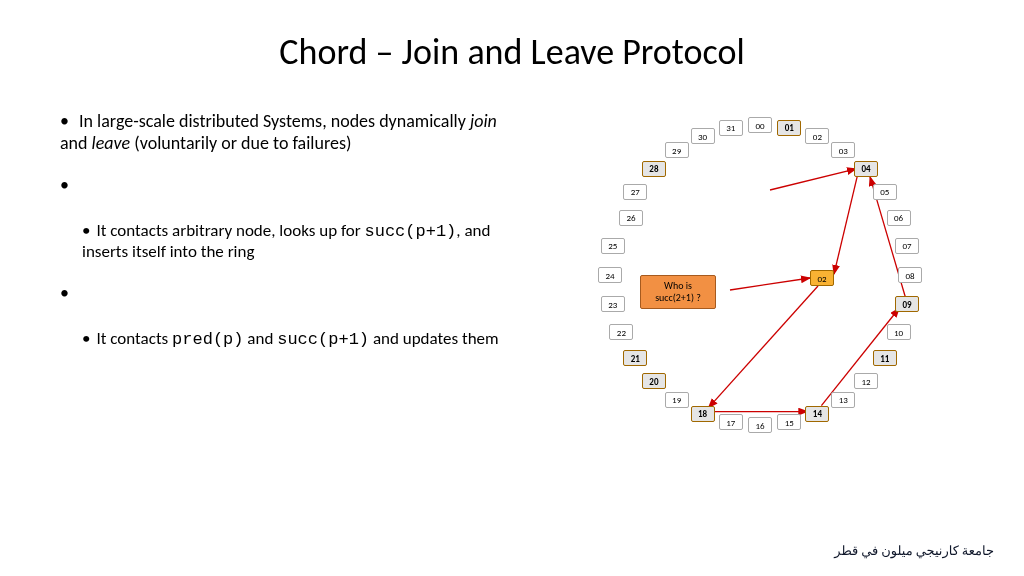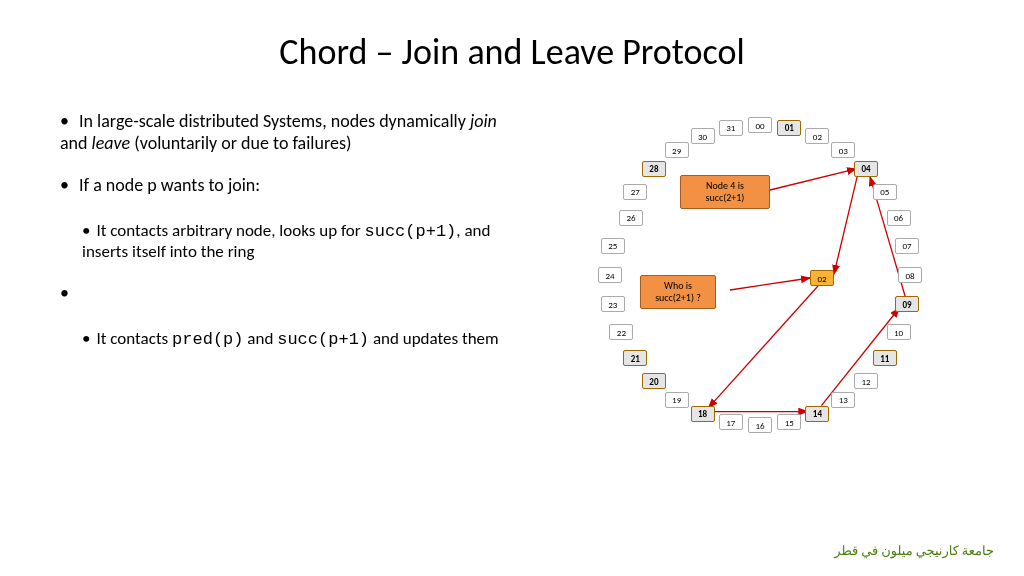--- a/index.html
+++ b/index.html
@@ -14,38 +14,37 @@
   .sub > li::before { content: "•"; margin-right: 6px; }
   .em { font-style: italic; }
   .mono { font-family: "Courier New", monospace; }
   .diagram { position: absolute; top: 105px; left: 560px; width: 400px; height: 360px; }
   .node { position: absolute; width: 24px; height: 16px; border: 1px solid #aaa; background: #fff; font-size: 9px; display: flex; align-items: center; justify-content: center; border-radius: 2px; }
   .node.hot { background: #e5e5e5; border-color: #a06800; font-weight: 700; }
   .callout { position: absolute; background: #f29043; border: 1px solid #a65a1e; font-size: 10px; text-align: center; padding: 4px 6px; line-height: 1.2; border-radius: 2px; }
   .inner-node { position: absolute; width: 24px; height: 16px; background: #f9b233; border: 1px solid #a06800; font-size: 9px; display: flex; align-items: center; justify-content: center; border-radius: 2px; }
   svg.arrows { position: absolute; top: 0; left: 0; width: 400px; height: 360px; pointer-events: none; }
   .footer { position: absolute; bottom: 18px; right: 30px; text-align: right; }
-  .footer .ar { font-size: 13px; color: #4d7c0f; letter-spacing: 1px; }
+  .footer .ar { font-size: 13px; color: #0f172a; letter-spacing: 1px; }
   .footer .en { font-size: 13px; font-weight: 700; }
   .footer .en .red { color: #c00; }
   .footer .en .grey { color: #888; font-weight: 400; }
 </style>
 </head>
 <body>
 
 <div class="slide">
   <h1 class="title">Chord – Join and Leave Protocol</h1>
 
   <div class="body">
     <ul>
       <li>
         <span>In large-scale distributed Systems, nodes dynamically </span><span class="em">join</span><span> and </span><span class="em">leave</span><span> (voluntarily or due to failures)</span>
       </li>
       <li>
-        <span>If a node p wants to join:</span>
         <ul class="sub">
           <li><span>It contacts arbitrary node, looks up for </span><span class="mono">succ(p+1)</span><span>, and inserts itself into the ring</span></li>
         </ul>
       </li>
       <li>
         <ul class="sub">
           <li><span>It contacts </span><span class="mono">pred(p)</span><span>  and </span><span class="mono">succ(p+1)</span><span> and updates them</span></li>
         </ul>
       </li>
     </ul>
@@ -61,22 +60,20 @@
       <g id="arrow-g" stroke="#c00" stroke-width="1.3" fill="none" marker-end="url(#ah)">
           <line x1="258" y1="181" x2="148.59748514523653" y2="302.58192987669304"></line>
           <line x1="154.59748514523653" y1="306.58192987669304" x2="247.40251485476347" y2="306.58192987669304"></line>
           <line x1="261.40251485476347" y1="300.58192987669304" x2="339.1177920604846" y2="203.26354830241922"></line>
           <line x1="345.1177920604846" y1="191.26354830241922" x2="310.06601717798213" y2="71.93398282201788"></line>
           <line x1="298.06601717798213" y1="67.93398282201788" x2="274" y2="169"></line>
           <line x1="210" y1="85" x2="296.06601717798213" y2="63.93398282201788"></line>
           <line x1="170" y1="185" x2="250" y2="173"></line>
         </g>
     </svg>
-    <div class="callout" id="co-top" style="left:120px; top:70px; width:90px; white-space:pre-line;">Node 4 is
-succ(2+1)</div>
     <div class="callout" id="co-bot" style="left:80px; top:170px; width:76px; white-space:pre-line;">Who is
 succ(2+1) ?</div>
     <div class="inner-node" id="inner02" style="left:250px; top:165px;">02</div>
   <div class="node" style="left: 188px; top: 12px;">00</div>
       <div class="node hot" style="left: 217.264px; top: 14.8822px;">01</div>
       <div class="node" style="left: 245.403px; top: 23.4181px;">02</div>
       <div class="node" style="left: 271.336px; top: 37.2796px;">03</div>
       <div class="node hot" style="left: 294.066px; top: 55.934px;">04</div>
       <div class="node" style="left: 312.72px; top: 78.6645px;">05</div>
       <div class="node" style="left: 326.582px; top: 104.597px;">06</div>

